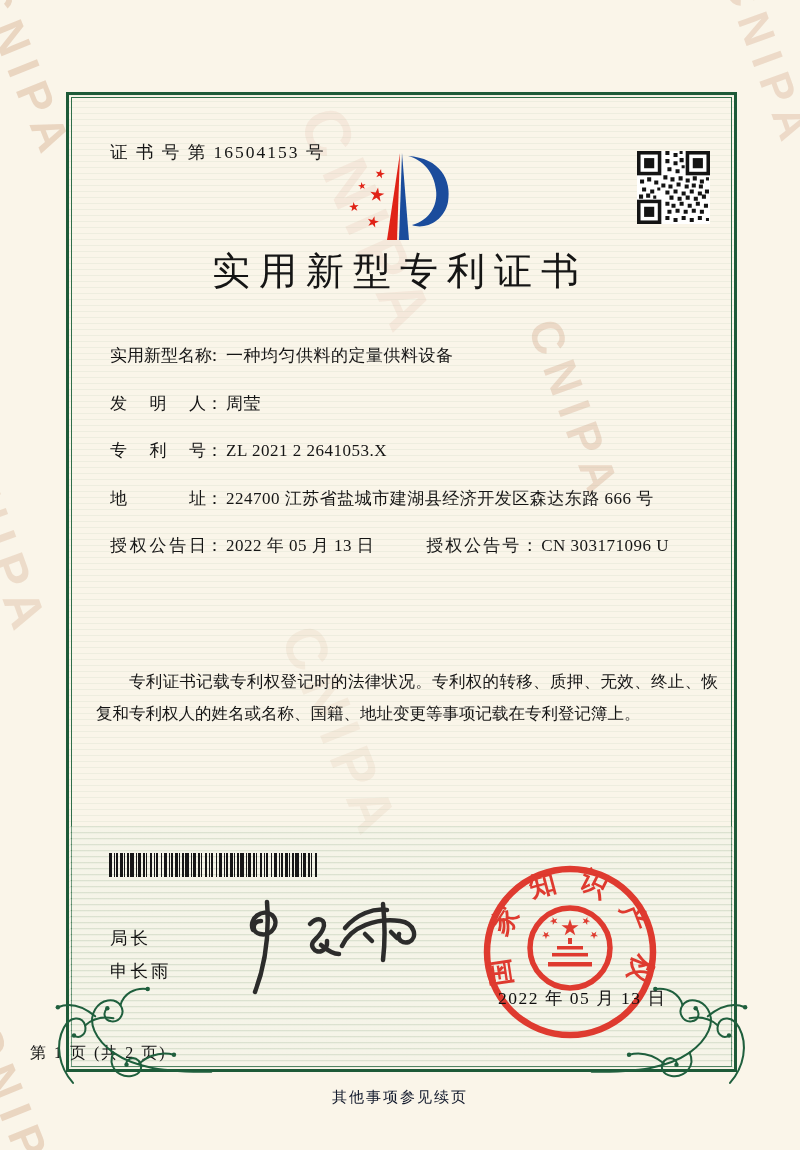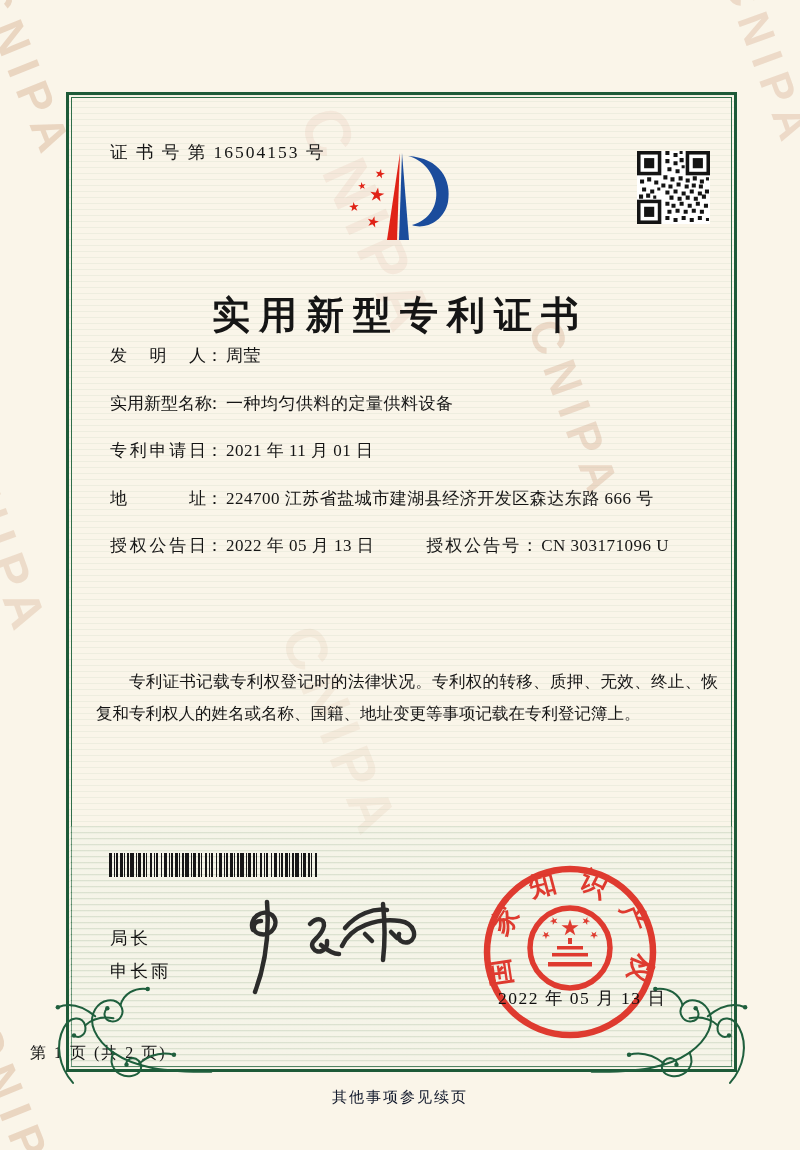--- a/index.html
+++ b/index.html
@@ -41,21 +41,21 @@
     content:"";position:absolute;left:1px;right:1px;bottom:1px;height:242px;
     background:repeating-linear-gradient(180deg,
       rgba(150,180,150,0.30) 0px, rgba(150,180,150,0.30) 1px,
       rgba(236,242,230,0.35) 1px, rgba(236,242,230,0.35) 6px);
   }
   
   .abs{position:absolute;z-index:2;}
   .cert-no{left:110px;top:140px;font-size:17.5px;letter-spacing:2px;}
   .logo{left:335px;top:148px;width:130px;height:97px;}
   .qr{left:637px;top:151px;width:73px;height:73px;}
-  .title{left:0;right:0;top:246px;text-align:center;font-size:38px;font-weight:700;letter-spacing:9px;margin-top:44px;}
+  .title{left:0;right:0;top:246px;text-align:center;font-size:38px;font-weight:400;letter-spacing:9px;}
   .fields{left:110px;top:345px;right:70px;font-size:17px;}
   .field-row{margin-bottom:25.5px;line-height:22px;white-space:nowrap;}
   .flabel{display:inline-block;width:96px;text-align:justify;text-align-last:justify;vertical-align:bottom;}
   .fcolon{margin-right:3px;}
   .fvalue{letter-spacing:0.5px;}
   .flabel2{margin-left:52px;letter-spacing:2px;}
   .paras{left:96px;top:666px;width:622px;}
   .paras p{margin:0;text-indent:2em;font-size:16.5px;line-height:1.92;text-align:justify;}
   .barcode{left:108px;top:852px;width:212px;height:26px;}
   .signer-title{left:110px;top:926px;font-family:"Liberation Sans","DejaVu Sans",sans-serif;font-size:17.5px;letter-spacing:3px;}
@@ -128,27 +128,27 @@
              M28,50h4v4h-4z M34,52h4v4h-4z M42,50h4v4h-4z M50,52h4v4h-4z M58,50h4v4h-4z M66,52h4v4h-4z
              M30,58h4v4h-4z M38,57h4v4h-4z M46,58h4v4h-4z M54,57h4v4h-4z M62,58h4v4h-4z
              M28,64h4v4h-4z M36,66h4v4h-4z M44,64h4v4h-4z M52,66h4v4h-4z M60,64h4v4h-4z M68,66h3v3h-3z"></path>
   </g>
 </svg>
 
 <div class="abs title">实用新型专利证书</div>
 
 <div class="abs fields">
   <div class="field-row">
+    <span class="flabel">实用新型名称</span><span class="fcolon">：</span><span class="fvalue">一种均匀供料的定量供料设备</span>
+  </div>
+  <div class="field-row">
     <span class="flabel">发明人</span><span class="fcolon">：</span><span class="fvalue">周莹</span>
   </div>
   <div class="field-row">
-    <span class="flabel">实用新型名称</span><span class="fcolon">：</span><span class="fvalue">一种均匀供料的定量供料设备</span>
-  </div>
-  <div class="field-row">
-    <span class="flabel">专利申请日</span><span class="fcolon">：</span><span class="fvalue">2021 年 11 月 01 日</span>
+    <span class="flabel">专利号</span><span class="fcolon">：</span><span class="fvalue">ZL 2021 2 2641053.X</span>
   </div>
   <div class="field-row">
     <span class="flabel">地址</span><span class="fcolon">：</span><span class="fvalue">224700 江苏省盐城市建湖县经济开发区森达东路 666 号</span>
   </div>
   <div class="field-row">
     <span class="flabel">授权公告日</span><span class="fcolon">：</span><span class="fvalue">2022 年 05 月 13 日</span><span class="flabel2">授权公告号</span><span class="fcolon">：</span><span class="fvalue">CN 303171096 U</span>
   </div>
 </div>
 
 <div class="abs paras">

